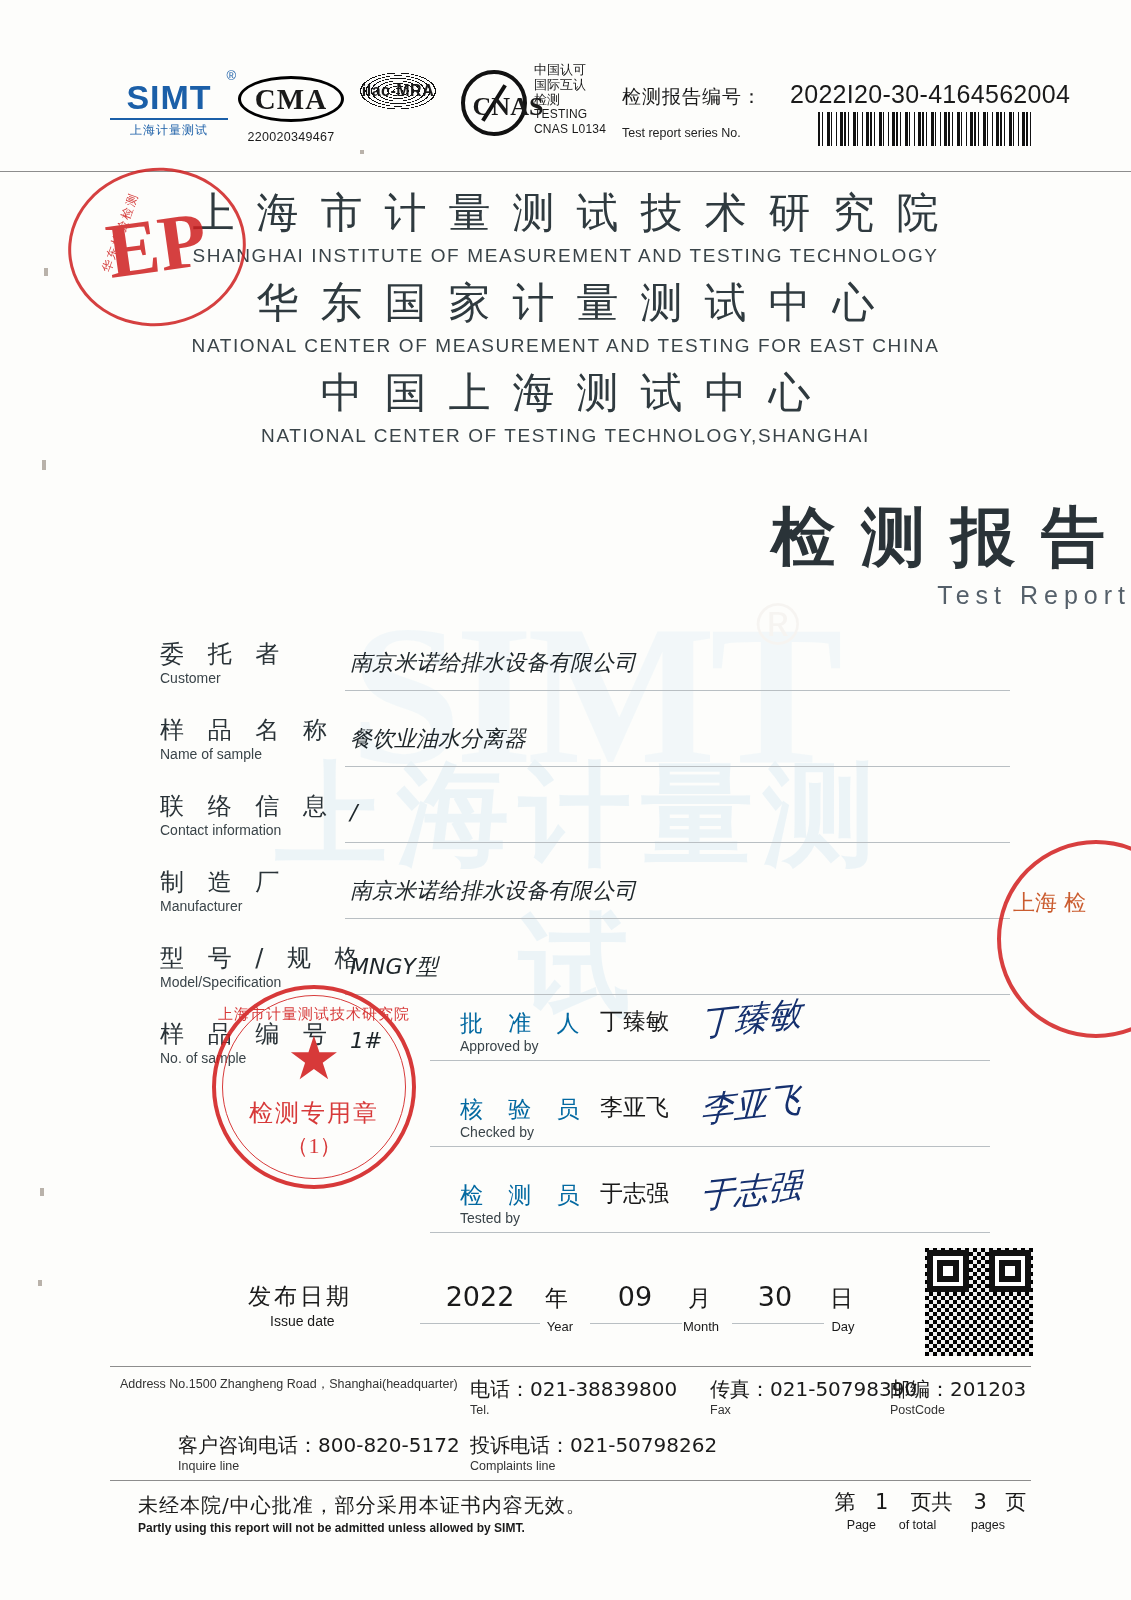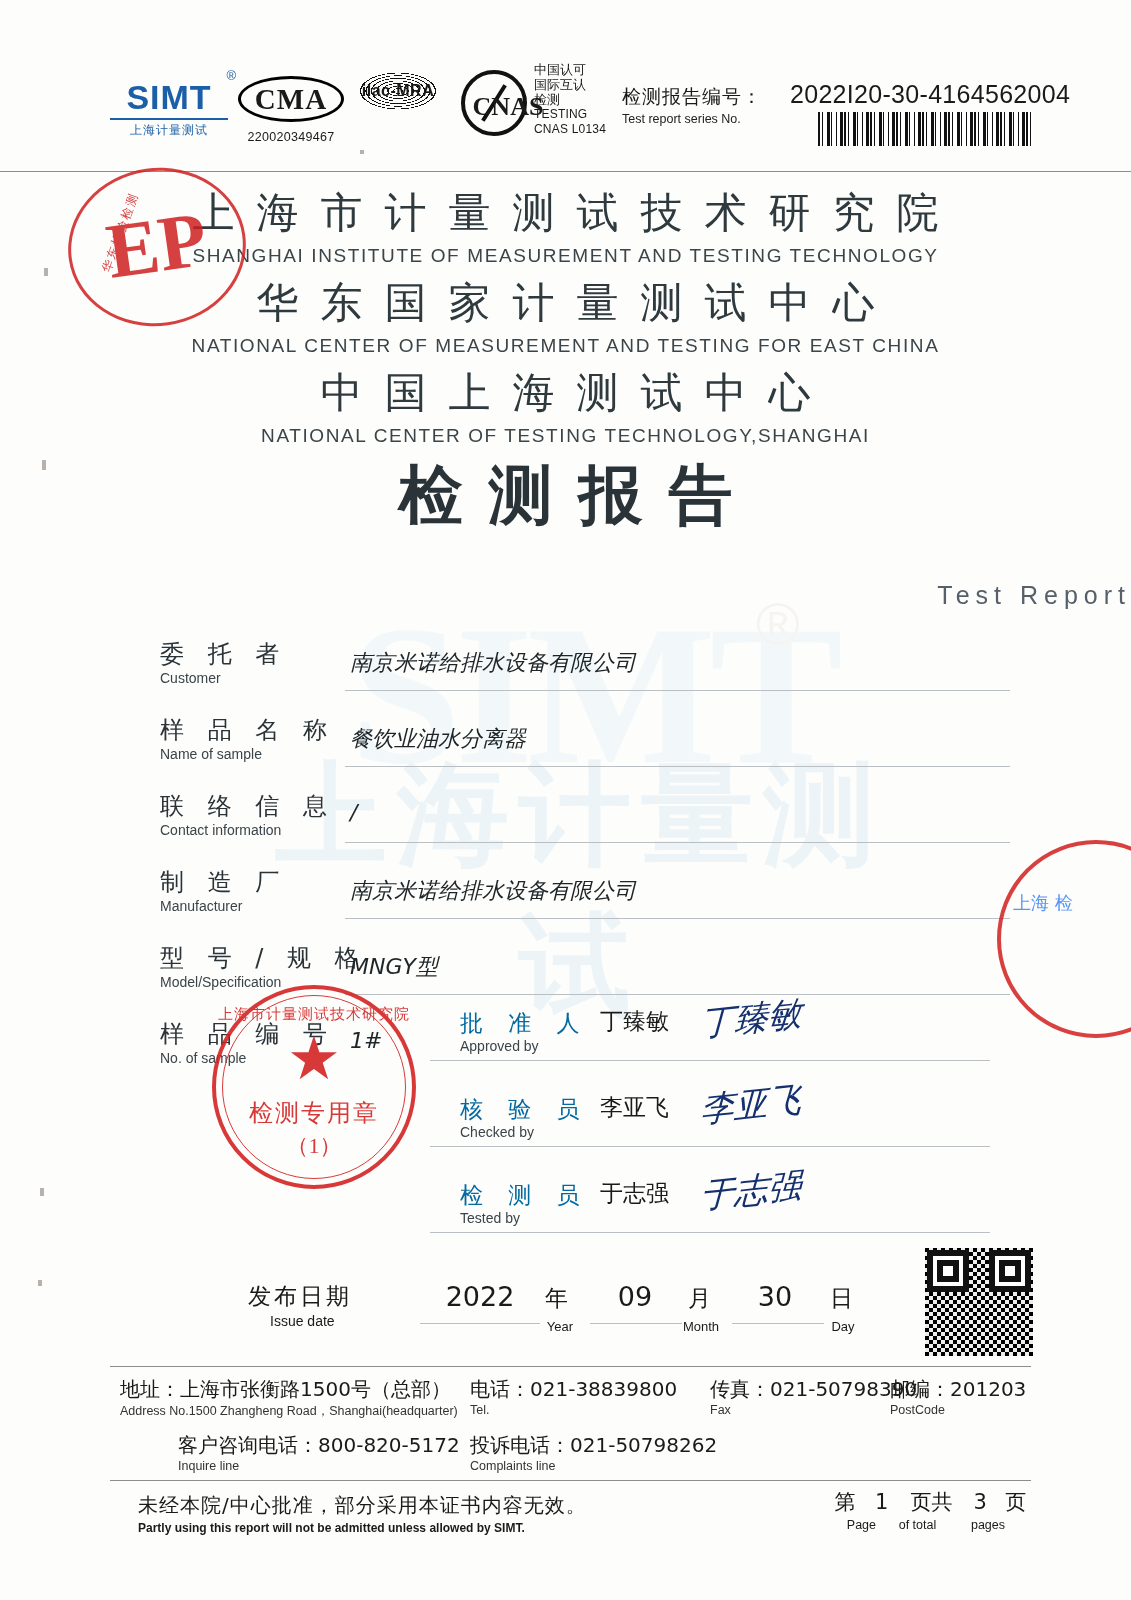--- a/index.html
+++ b/index.html
@@ -184,21 +184,21 @@
     font-size: 12px;
     letter-spacing: 0.2px;
   }
 
   .report-no-block {
     position: absolute;
     left: 622px; top: 84px;
     width: 180px;
   }
   .rn-cn { font-size: 19px; letter-spacing: 1px; }
-  .rn-en { font-size: 12.5px; color: #222; margin-top: 2px; }
+  .rn-en { font-size: 12.5px; color: #222; margin-top: 16px; }
 
   .report-no-value {
     position: absolute;
     left: 790px; top: 80px;
     font-size: 25px;
     letter-spacing: 0.3px;
     font-family: Liberation Sans, sans-serif;
   }
   .barcode {
     position: absolute;
@@ -233,23 +233,23 @@
     text-align: center;
     font-size: 19px;
     letter-spacing: 1.6px;
     color: #3a4449;
     margin-top: 4px;
     margin-bottom: 8px;
   }
 
   .main-title {
     position: absolute;
-    left: 0; top: 452px;
+    left: 0; top: 494px;
     width: 1131px;
-    text-align: center;
+    text-align: right;
     font-size: 64px;
     letter-spacing: 26px;
     text-indent: 26px;
     font-weight: bold;
     color: #2a3338;
     font-family: "DejaVu Sans", sans-serif;
     z-index: 2;
   }
   .main-title-en {
     position: absolute;
@@ -486,21 +486,21 @@
     position: absolute;
     right: -64px; top: 840px;
     width: 190px; height: 190px;
     border-radius: 50%;
     border: 4px solid #d21f1f;
     z-index: 4;
     opacity: 0.85;
   }
   .stamp-right .t {
     position: absolute; left: 12px; top: 42px;
-    font-size: 18px; color: #3b82f6;
+    font-size: 22px; color: #c2410c;
     font-family: "DejaVu Sans", sans-serif;
     line-height: 34px;
   }
 
   .speck { position: absolute; background: #b9b2aa; z-index: 1; }
 </style>
 </head>
 <body>
 
 <div class="page">
@@ -680,21 +680,20 @@
       <span class="e">Day</span>
     </div>
   </div>
 
   <div class="qr"></div>
 
   <div class="foot-line f1"></div>
 
   <div class="contact">
     <div class="c-abs" style="left:10px;top:4px;">
-      <div class="c-cn">地址：上海市张衡路1500号（总部）</div>
       <div class="c-en">Address No.1500 Zhangheng Road，Shanghai(headquarter)</div>
     </div>
     <div class="c-abs" style="left:360px;top:4px;">
       <div class="c-cn">电话：021-38839800</div>
       <div class="c-en">Tel.</div>
     </div>
     <div class="c-abs" style="left:600px;top:4px;">
       <div class="c-cn">传真：021-50798390</div>
       <div class="c-en">Fax</div>
     </div>

